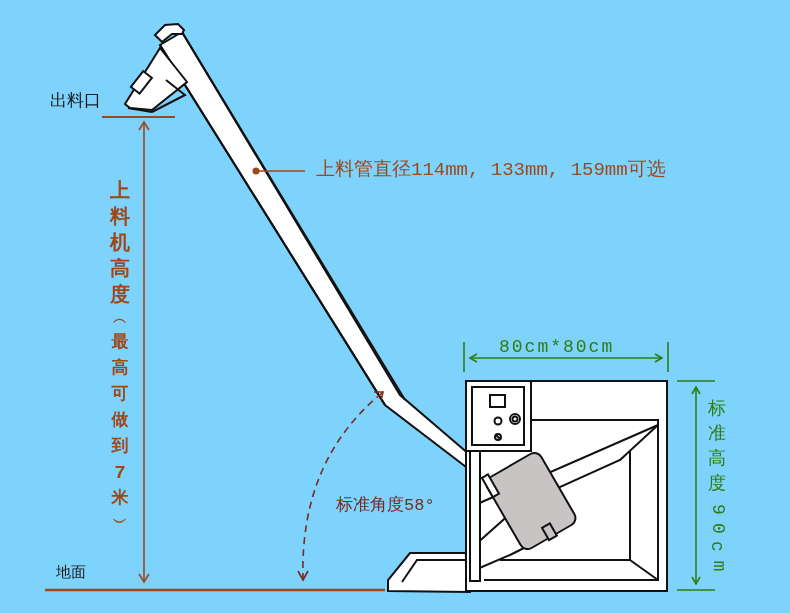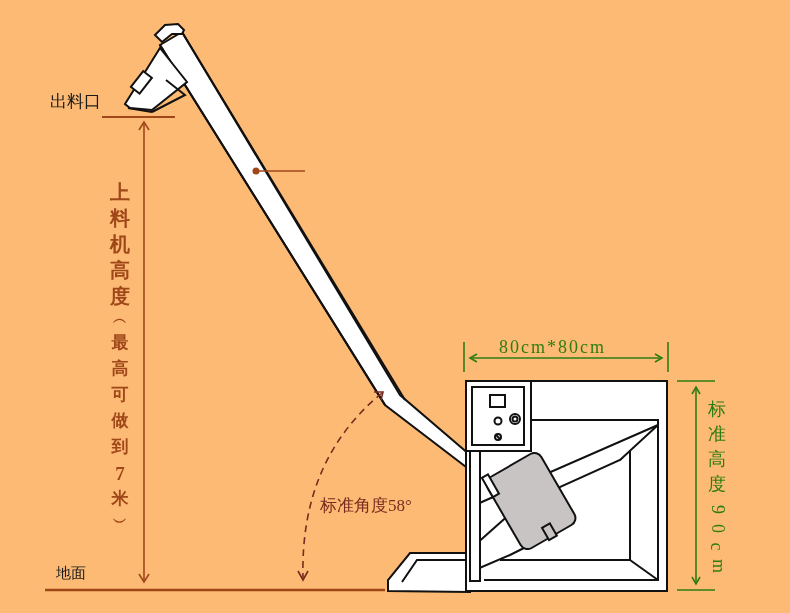--- a/index.html
+++ b/index.html
@@ -1,16 +1,16 @@
 <!DOCTYPE html>
 <html><head>
 <meta charset="utf-8">
 <style>
   html,body{margin:0;padding:0;background:#fff;}
-  #stage{position:relative;width:790px;height:613px;overflow:hidden;background:#fdba74;font-family:Liberation Serif, serif;}
+  #stage{position:relative;width:790px;height:613px;overflow:hidden;background:#7dd3fc;font-family:Liberation Mono, monospace;}
   svg{position:absolute;left:0;top:0;}
   .lbl{position:absolute;white-space:nowrap;line-height:1;}
   .black{color:#1a1a1a;font-size:17px;}
   .brown{color:#a0471a;}
   .green{color:#2e7d12;}
   .vert{display:flex;flex-direction:column;align-items:center;}
   .vert span{display:block;text-align:center;}
   .maroon{color:#7a2a1e;}
 </style>
 </head>
@@ -96,20 +96,21 @@
       <line x1="677" y1="590" x2="715" y2="590"></line>
       <line x1="696" y1="387" x2="696" y2="584"></line>
       <polyline points="692,394 696,387 700,394"></polyline>
       <polyline points="692,577 696,584 700,577"></polyline>
     </g>
   </svg>
 
   <div class="lbl black" style="left:50px;top:93px;font-size:17px;">出料口</div>
   <div class="lbl black" style="left:56px;top:566px;font-size:15px;">地面</div>
 
+  <div class="lbl brown" style="left:316px;top:161px;font-size:19px;">上料管直径114mm, 133mm, 159mm可选</div>
 
   <div class="lbl brown vert" style="left:108px;top:182px;font-size:20px;font-weight:bold;width:24px;">
     <span style="height:26px">上</span>
     <span style="height:26px">料</span>
     <span style="height:26px">机</span>
     <span style="height:26px">高</span>
     <span style="height:26px">度</span>
     <span style="height:22px;font-size:14px">︵</span>
     <span style="height:26px;font-size:17px">最</span>
     <span style="height:26px;font-size:17px">高</span>
@@ -127,14 +128,14 @@
     <span style="height:25px">标</span>
     <span style="height:25px">准</span>
     <span style="height:25px">高</span>
     <span style="height:25px">度</span>
     <span style="height:19px;transform:rotate(90deg)">9</span>
     <span style="height:19px;transform:rotate(90deg)">0</span>
     <span style="height:17px;transform:rotate(90deg)">c</span>
     <span style="height:22px;transform:rotate(90deg)">m</span>
   </div>
 
-  <div class="lbl maroon" style="left:320px;top:497px;font-size:17px;">标准角度58°</div>
+  <div class="lbl maroon" style="left:336px;top:497px;font-size:17px;">标准角度58°</div>
 </div>
 
 </body></html>

